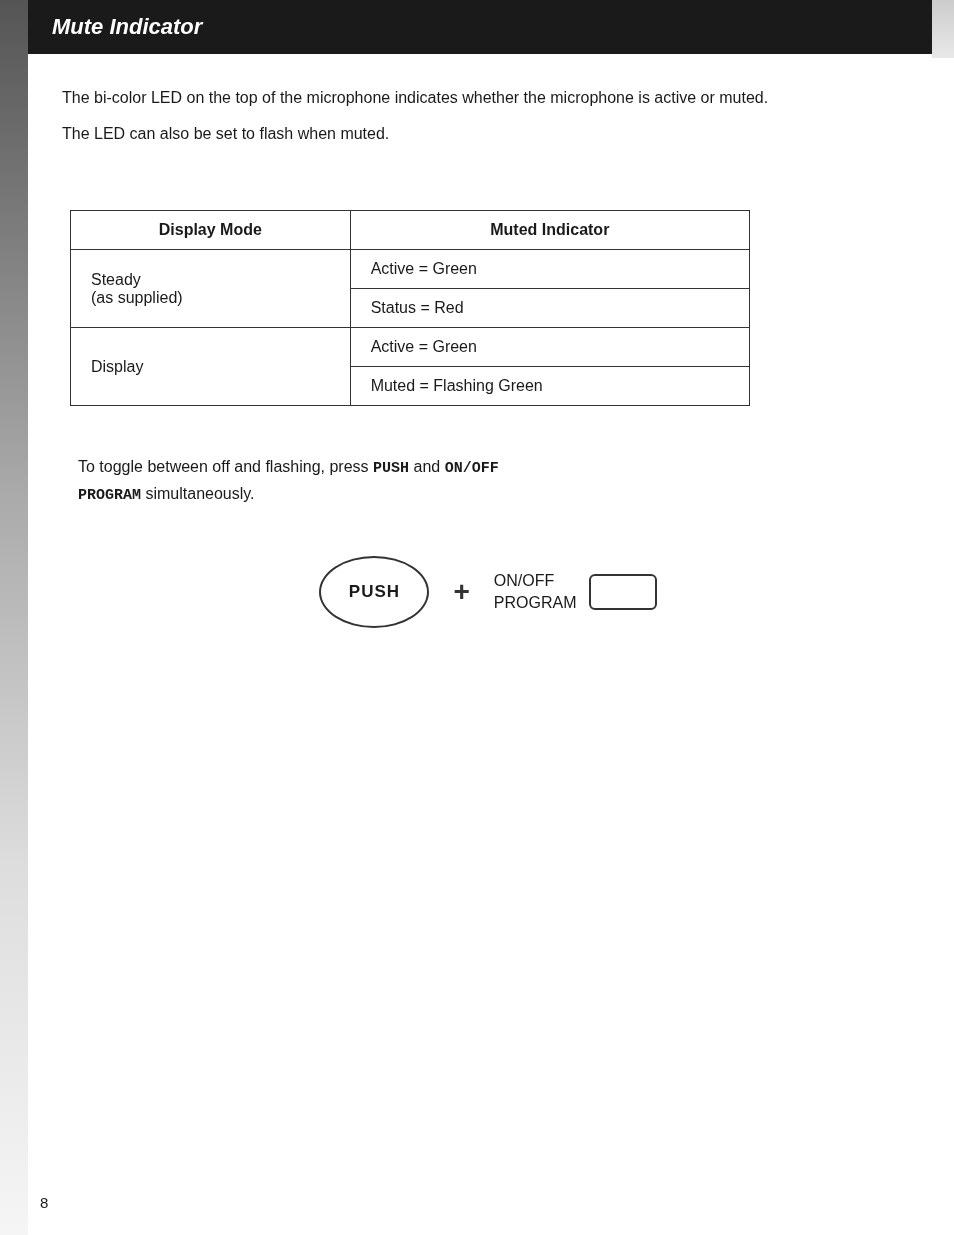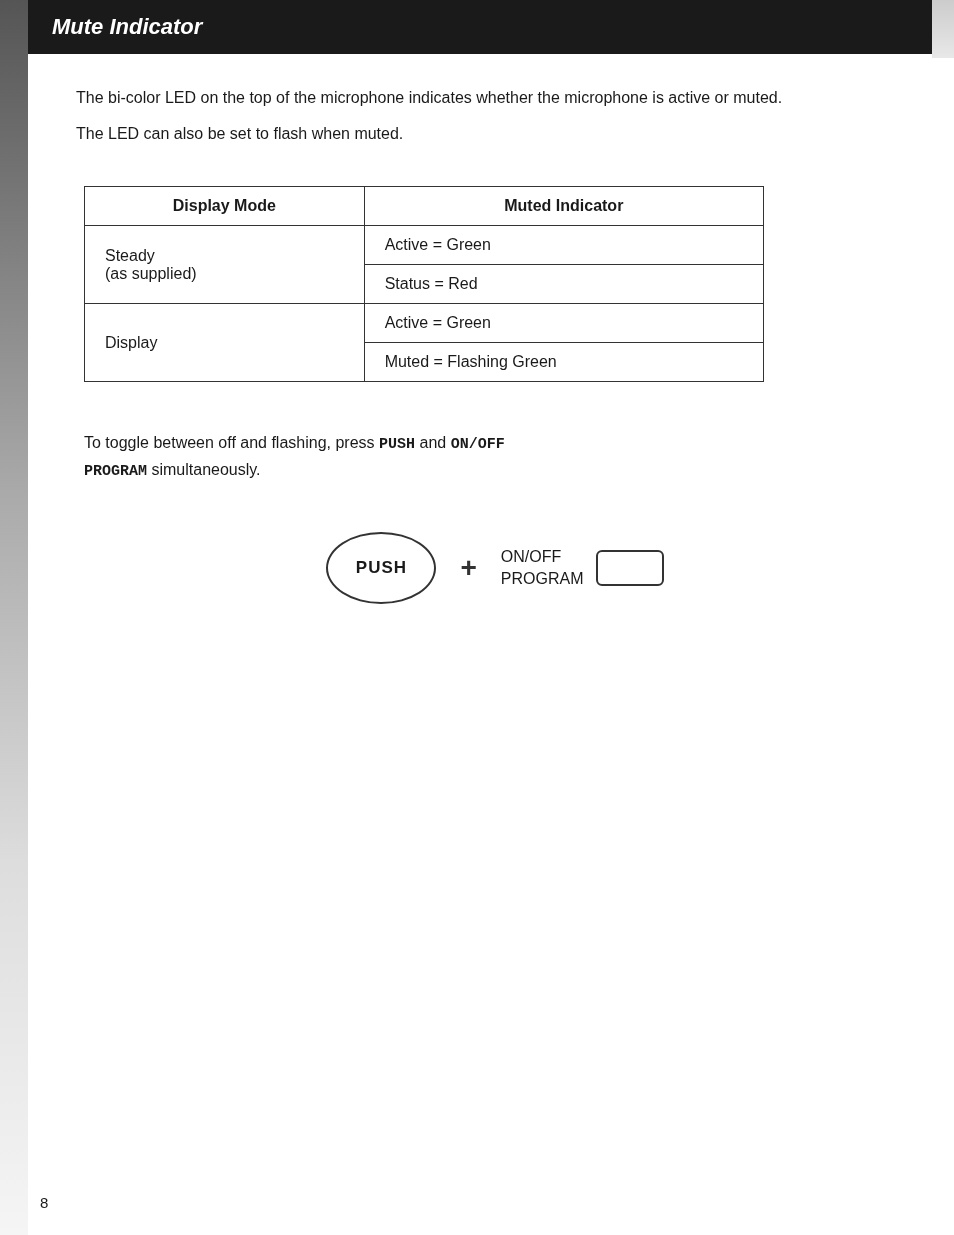--- a/index.html
+++ b/index.html
@@ -50,34 +50,34 @@
       position: absolute;
       right: 0;
       top: 0;
       width: 22px;
       height: 58px;
       background: linear-gradient(to bottom, #ccc, #e8e8e8);
     }
 
     
     .main-content {
-      padding: 32px 40px 40px 48px;
+      padding: 32px 40px 40px 34px;
     }
 
     .intro-text {
       font-size: 16px;
       line-height: 1.5;
       margin-bottom: 12px;
       color: #1a1a1a;
     }
 
     .intro-text-2 {
       font-size: 16px;
       line-height: 1.5;
-      margin-bottom: 40px;
+      margin-bottom: 64px;
       color: #1a1a1a;
     }
 
     
     .indicator-table {
       border-collapse: collapse;
       width: 680px;
       margin-bottom: 48px;
       margin-left: 8px;
     }
@@ -111,21 +111,21 @@
     .display-mode-cell {
       vertical-align: top;
       padding-top: 12px;
     }
 
     
     .toggle-text {
       font-size: 16px;
       line-height: 1.6;
       margin-bottom: 48px;
-      margin-left: 8px;
+      margin-left: 16px;
     }
 
     .toggle-text .mono {
       font-family: 'Courier New', Courier, monospace;
       font-weight: bold;
       font-size: 15px;
     }
 
     
     .diagram-area {

